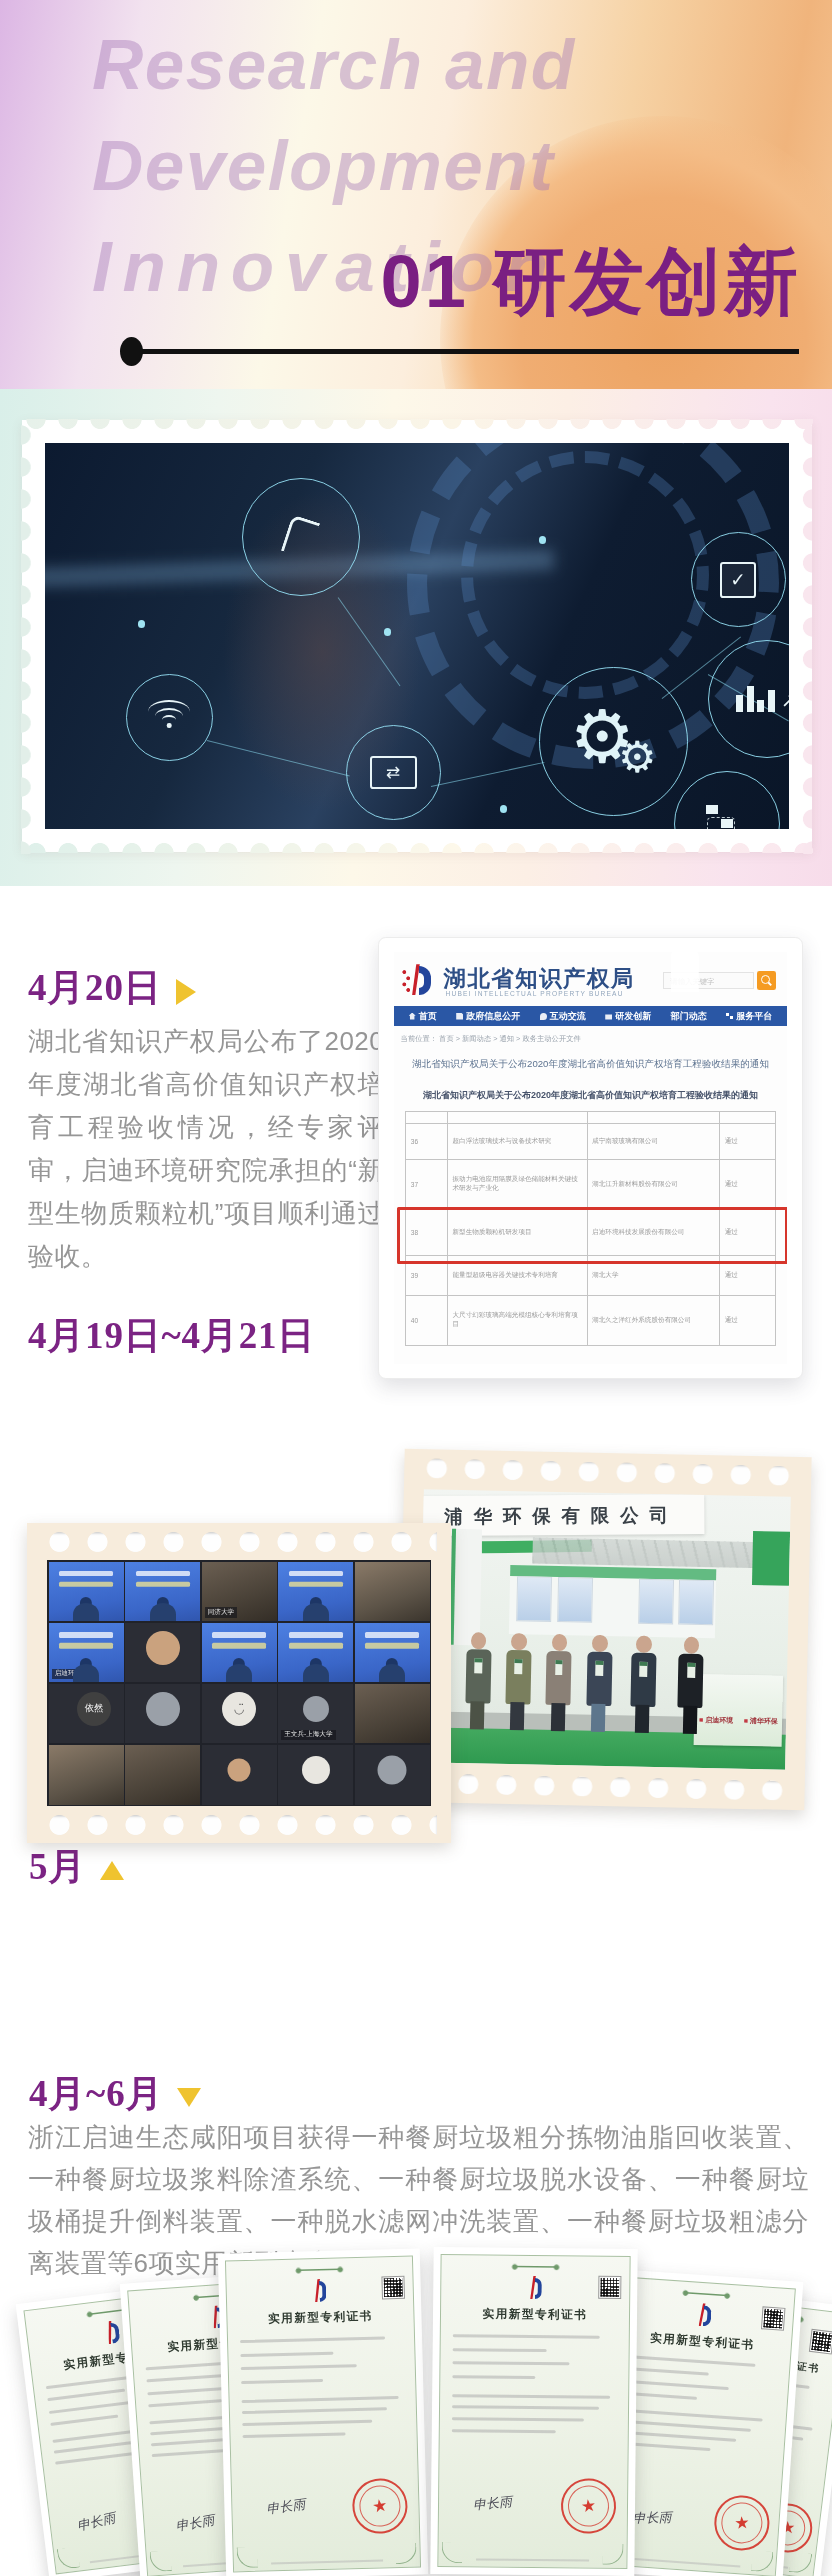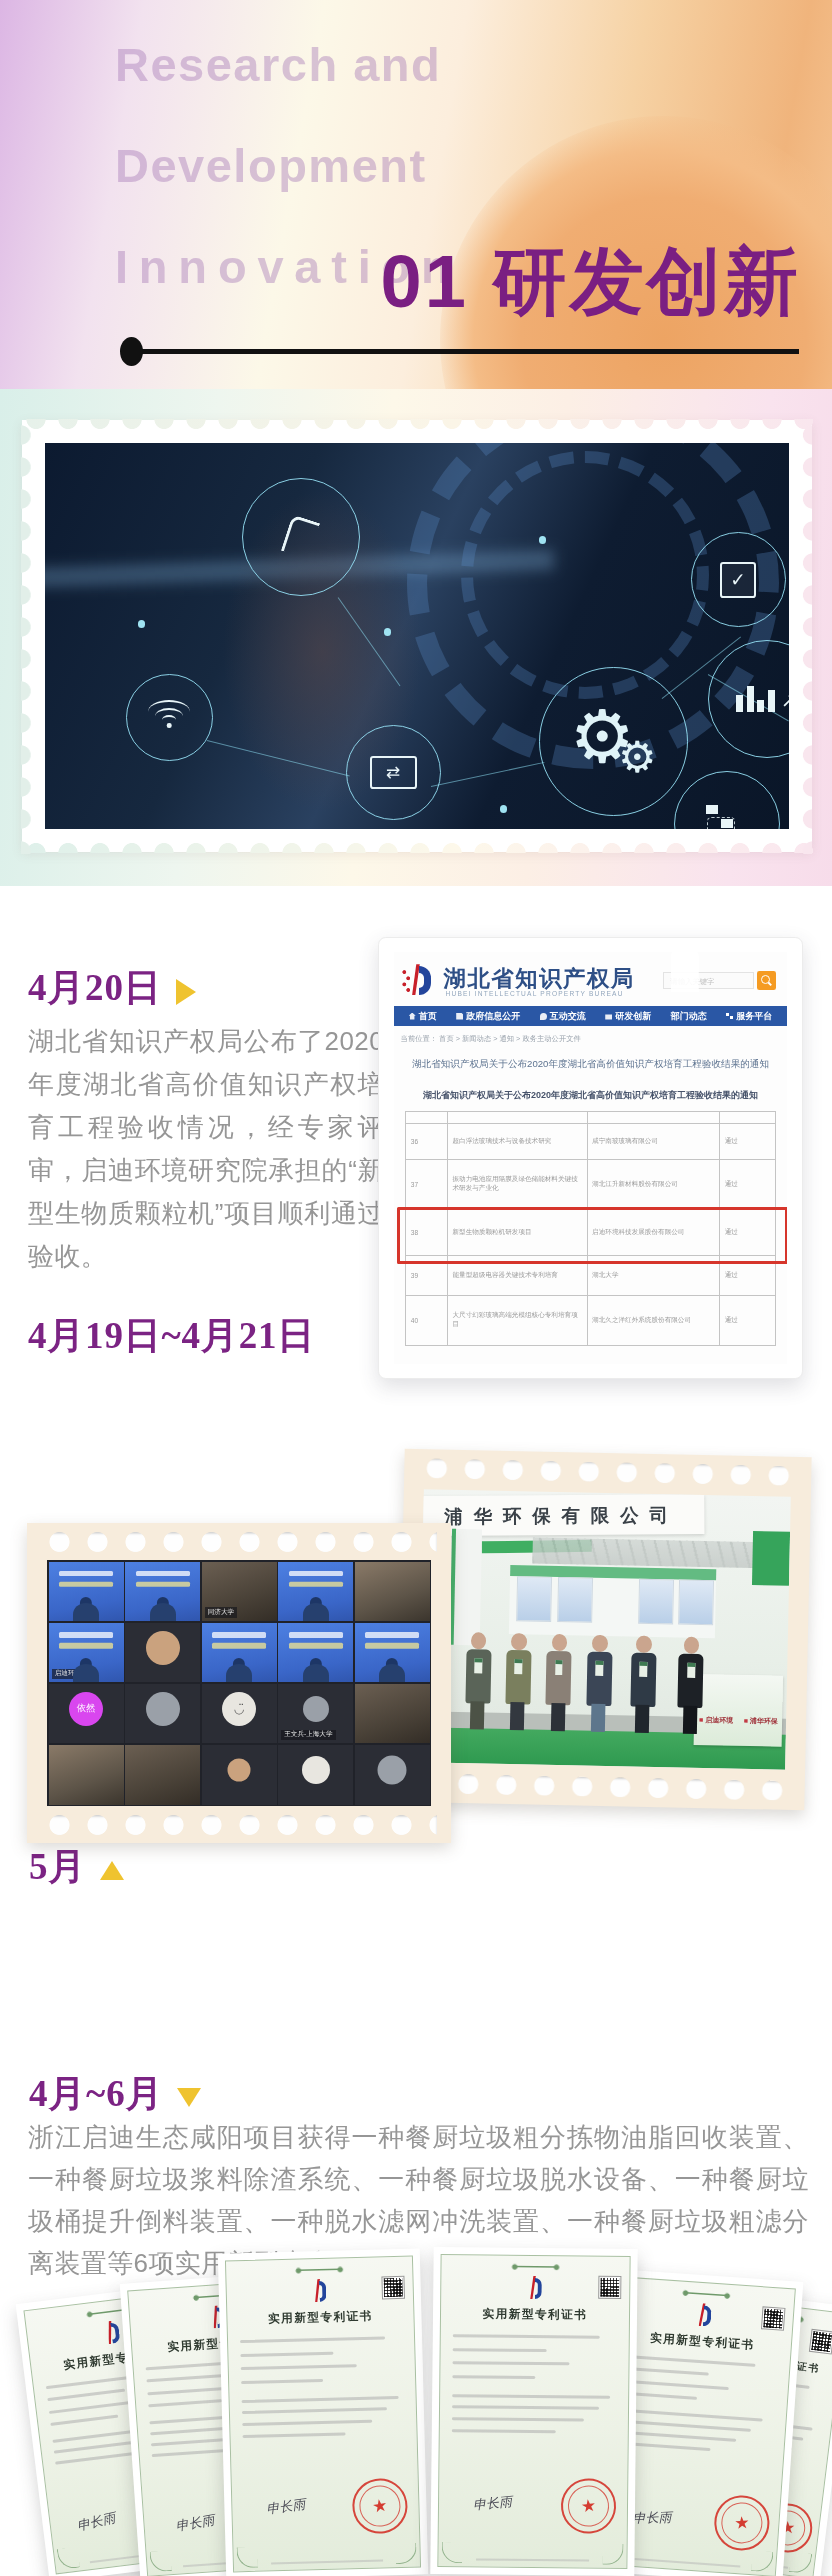--- a/index.html
+++ b/index.html
@@ -5,22 +5,22 @@
   html,body{margin:0;padding:0;background:#fff;}
   .page{position:relative;width:833px;height:2576px;background:#fff;overflow:hidden;
         font-family:"Liberation Sans", sans-serif;}
   
   .hero-top{position:absolute;left:0;top:0;width:833px;height:389px;
     background:linear-gradient(100deg,#dcb6e4 0%,#f2e2ef 16%,#fcf8e8 36%,#fceedd 52%,#f6d2a4 72%,#f0b47c 90%,#f6c695 100%);overflow:hidden;}
   .hero-band{position:absolute;left:0;top:389px;width:833px;height:497px;
     background:linear-gradient(95deg,#d9efe9 0%,#eef6ef 25%,#fdf8e9 45%,#fcefe5 65%,#f9e3ee 88%,#f7dcea 100%);}
   .hero-circle{position:absolute;right:-54px;top:116px;width:447px;height:447px;border-radius:50%;
     background:radial-gradient(circle,#eda463 0%,#f0ad72 45%,#f4bc86 60%,rgba(244,188,134,0) 73%);}
-  .hero-en{position:absolute;left:115px;top:14px;font-weight:800;
-    font-size:47px;line-height:101px;color:rgba(164,120,180,0.42);letter-spacing:1.5px;white-space:nowrap;}
+  .hero-en{position:absolute;left:92px;top:14px;font-style:italic;font-weight:800;
+    font-size:71px;line-height:101px;color:rgba(164,120,180,0.42);letter-spacing:1.5px;white-space:nowrap;}
   .hero-en .sp{letter-spacing:10.8px;}
   .hero-cn{position:absolute;right:32px;top:233px;font-size:74px;font-weight:800;color:#7a1f82;
     letter-spacing:3.1px;white-space:nowrap;}
   .hero-rule{position:absolute;left:130px;top:349px;width:669px;height:5.4px;background:#111;}
   .hero-dot{position:absolute;left:120px;top:337px;width:23px;height:29px;background:#111;border-radius:50%;}
   
   .stamp{position:absolute;left:21.6px;top:420px;width:790px;height:432px;background:#fff;
     box-shadow:0 3.1px 10.8px rgba(120,90,90,.12);}
   .perf{position:absolute;}
   .perf.h{left:-1.5px;right:-1.5px;height:11.6px;
@@ -141,21 +141,21 @@
   .tile.blue{background:linear-gradient(170deg,#4d80e2 0%,#3a66c8 70%,#3056ae 100%);}
   .tile.blue::before{content:"";position:absolute;left:14%;top:16%;width:72%;height:5.4px;background:rgba(255,255,255,.75);border-radius:1.5px;box-shadow:0 10.8px 0 rgba(255,240,140,.7);}
   .tile.blue::after{content:"";position:absolute;left:50%;bottom:-4.6px;transform:translateX(-50%);width:26px;height:23px;border-radius:50% 50% 0 0;background:#26406e;box-shadow:0 -12.3px 0 -6.2px #1f3references;} 
   .tile.blue::after{box-shadow:none;}
   .tile .head{position:absolute;left:50%;bottom:12.3px;transform:translateX(-50%);width:12.3px;height:12.3px;border-radius:50%;background:#1d3666;}
   .tile.photo1{background:linear-gradient(160deg,#6b5f52,#4a4238 60%,#332d26);}
   .tile.photo2{background:linear-gradient(160deg,#8a7a68,#5d5448 60%,#3b352d);}
   .tile.dark{background:#2b2d35;}
   .avatar{position:absolute;left:50%;top:42%;transform:translate(-50%,-50%);width:34px;height:34px;border-radius:50%;
     display:flex;align-items:center;justify-content:center;font-size:9.3px;color:#fff;}
-  .avatar.bluec{background:#d946ef;}
+  .avatar.bluec{background:#404040;margin-left:8px;}
   .avatar.grayc{background:#9aa0a8;}
   .avatar.litec{background:#e8e6e0;color:#555;font-size:12.3px;}
   .avatar.tanc{background:#caa27e;}
   .cap{position:absolute;left:3.1px;bottom:3.1px;max-width:92%;background:rgba(20,22,28,.65);color:#e8e8e8;
     font-size:6.6px;padding:0.8px 3.1px;white-space:nowrap;overflow:hidden;filter:blur(0.2px);}
   
   .cert{position:absolute;background:#fff;padding:7px;box-shadow:0 7.7px 17px rgba(70,70,70,.25);}
   .cert-in{position:relative;width:100%;height:100%;box-sizing:border-box;border:0.8px solid #a9c0a2;
     background:linear-gradient(#f6f8f2 0%,#edf2e6 55%,#e3ecdb 100%);padding:7.7px 9.3px;overflow:hidden;}
   .flo{position:absolute;left:50%;transform:translateX(-50%);top:7.7px;width:54px;height:6.2px;

